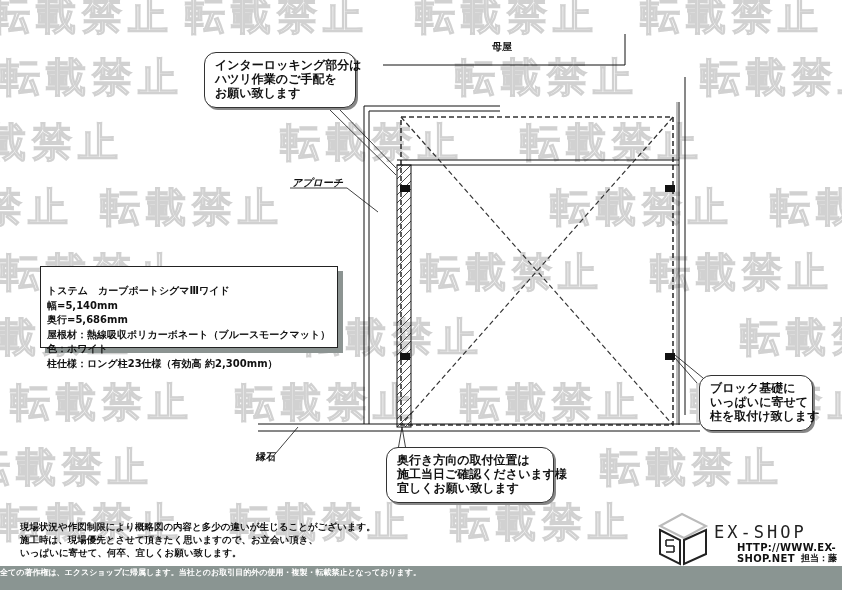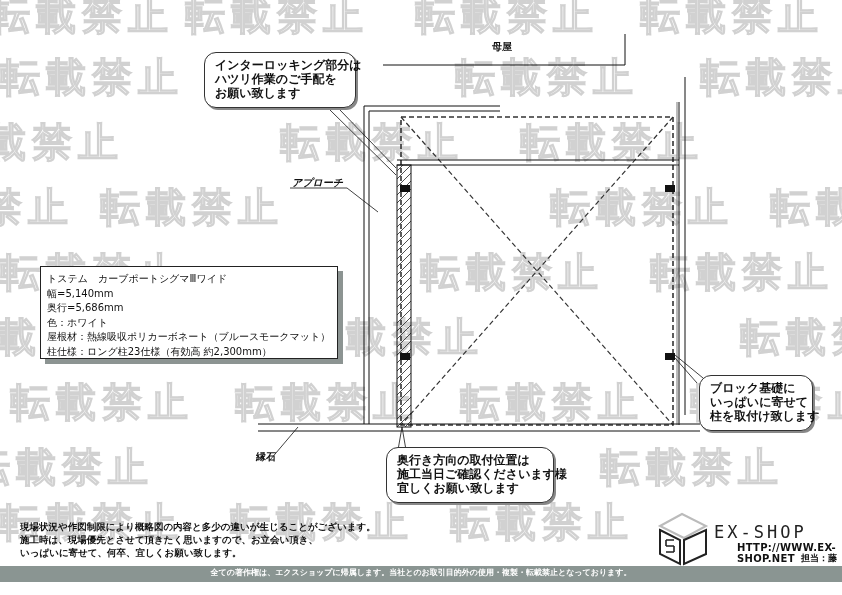--- a/index.html
+++ b/index.html
@@ -6,28 +6,28 @@
   body { width:842px; height:595px; position:relative; overflow:hidden;
          font-family:"DejaVu Sans", sans-serif; color:#111; }
   .wm { position:absolute; font-size:40px; font-weight:bold; color:#fff;
         -webkit-text-stroke:1px #c9c9c9; letter-spacing:6px; white-space:nowrap;
         opacity:0.85; pointer-events:none; }
   svg.draw { position:absolute; left:0; top:0; }
   .label { position:absolute; font-size:10px; font-weight:bold; white-space:nowrap; }
   .callout { position:absolute; background:#fff; border:1px solid #333; border-radius:12px;
              box-shadow:2px 2px 0 #888; padding:5px 10px; font-size:12px; font-weight:bold;
              line-height:14px; white-space:pre; }
-  .specbox { position:absolute; left:40px; top:266px; width:298px; height:93px; background:#fff;
-             border:1px solid #222; box-shadow:5px 5px 0 #8c9492; padding:5px 6px; box-sizing:border-box;
-             font-size:10px; font-weight:normal; line-height:14.5px; }
+  .specbox { position:absolute; left:40px; top:266px; width:298px; height:82px; background:#fff;
+             border:1px solid #222; box-shadow:5px 5px 0 #8c9492; padding:17px 6px; box-sizing:border-box;
+             font-size:10px; font-weight:bold; line-height:14.5px; }
   .specbox div { white-space:nowrap; }
   .notes { position:absolute; left:20px; top:520px; font-size:9.5px; font-weight:bold; line-height:13px; }
   .notes div { white-space:nowrap; }
-  .footer { position:absolute; left:0; top:566px; width:842px; height:16px; background:#8a9592;
-            color:#fff; font-size:8px; font-weight:bold; line-height:14px; text-align:center; }
+  .footer { position:absolute; left:0; top:566px; width:842px; height:24px; background:#8a9592;
+            color:#fff; font-size:8px; font-weight:bold; line-height:14px; text-align:left; }
   .logo { position:absolute; left:656px; top:510px; }
   .logo-name { position:absolute; left:714px; top:522px; font-size:17px; letter-spacing:3px;
                font-family:"DejaVu Sans Mono", monospace; color:#222; }
   .logo-url { position:absolute; left:714px; top:542px; font-size:10px; font-weight:bold; letter-spacing:0.3px;padding-left:23px; }
   .staff { position:absolute; left:766px; top:552px; font-size:9px; font-weight:bold;margin-left:35px; }
 </style>
 </head>
 <body>
 
 <div>
@@ -128,22 +128,22 @@
 施工当日ご確認くださいます様
 宜しくお願い致します</div>
 <div class="callout" style="left:699px;top:375px;width:92px;height:44px">ブロック基礎に
 いっぱいに寄せて
 柱を取付け致します</div>
 
 <div class="specbox">
   <div>トステム　カーブポートシグマⅢワイド</div>
   <div>幅=5,140mm</div>
   <div>奥行=5,686mm</div>
+  <div>屋根材：熱線吸収ポリカーボネート（ブルースモークマット）</div>
   <div>色：ホワイト</div>
-  <div>屋根材：熱線吸収ポリカーボネート（ブルースモークマット）</div>
   <div>柱仕様：ロング柱23仕様（有効高 約2,300mm）</div>
 </div>
 
 <div class="notes">
   <div>現場状況や作図制限により概略図の内容と多少の違いが生じることがございます。</div>
   <div>施工時は、現場優先とさせて頂きたく思いますので、お立会い頂き、</div>
   <div>いっぱいに寄せて、何卒、宜しくお願い致します。</div>
 </div>
 
 <svg class="logo" width="56" height="56" viewBox="0 0 56 56">

